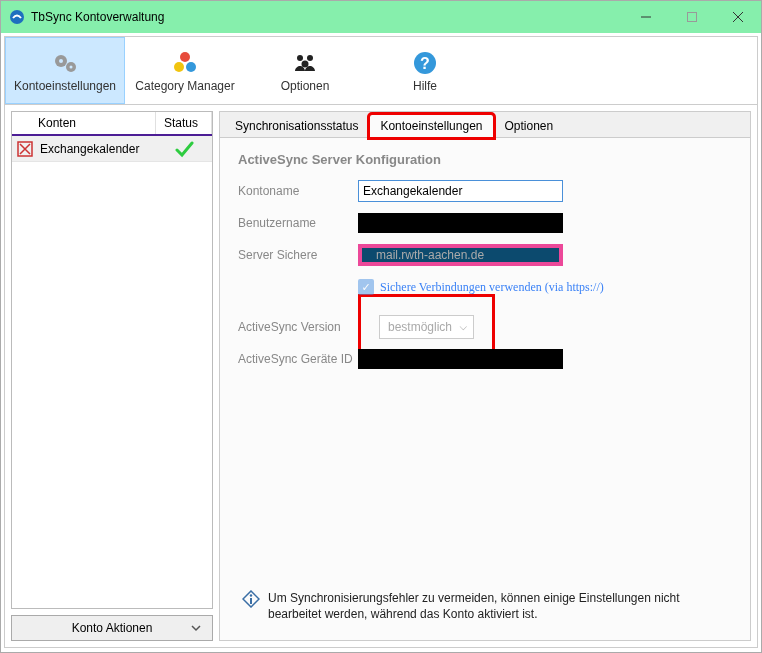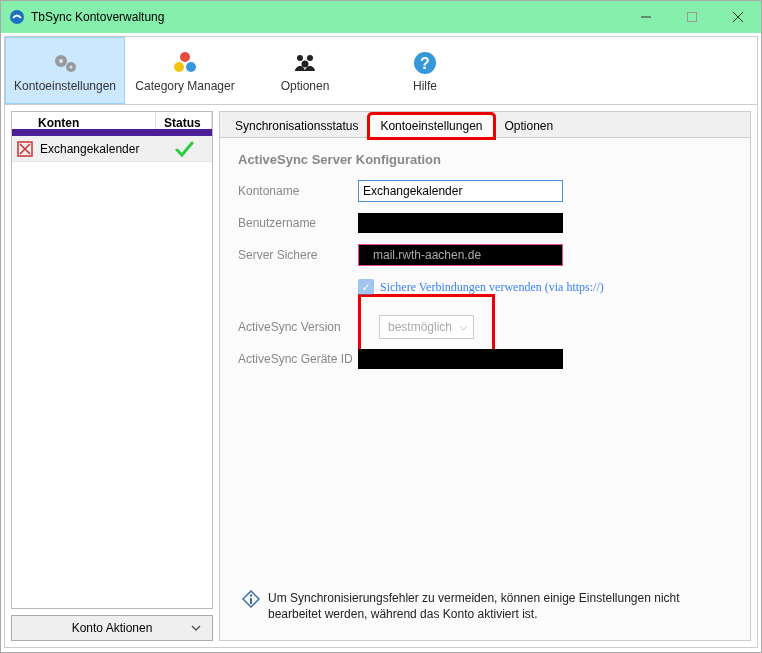--- a/index.html
+++ b/index.html
@@ -15,21 +15,21 @@
 
 .toolbar { height: 68px; display: flex; border-bottom: 1px solid #ccc; background: #fff; }
 .toolbar .tool { width: 120px; display: flex; flex-direction: column; align-items: center; justify-content: center; font-size: 12px; color: #333; gap: 2px; }
 .toolbar .tool.active { background: #cce8ff; border: 1px solid #99d1ff; }
 .toolbar .tool .icon { width: 28px; height: 28px; }
 
 .content { flex: 1; display: flex; padding: 6px; gap: 6px; }
 
 .left-panel { width: 202px; display: flex; flex-direction: column; }
 .acct-list { flex: 1; border: 1px solid #bbb; background: #fff; display: flex; flex-direction: column; }
-.acct-list .header { display: flex; height: 24px; border-bottom: 7px solid #4c1d95; background: #fff; font-size: 12px; font-weight: 700; }
+.acct-list .header { display: flex; height: 24px; border-bottom: 2px solid #4c1d95; background: #fff; font-size: 12px; font-weight: 400; }
 .acct-list .header .col { padding: 4px 8px; border-right: 1px solid #e0e0e0; }
 .acct-list .header .col.konten { flex: 1; padding-left: 26px; }
 .acct-list .header .col.status { width: 56px; }
 .acct-list .row { display: flex; height: 26px; align-items: center; font-size: 12px; background: #f0f0f0; border-bottom: 1px solid #e5e5e5; }
 .acct-list .row .cell.icon { width: 26px; display: flex; align-items: center; justify-content: center; }
 .acct-list .row .cell.name { flex: 1; padding-left: 2px; }
 .acct-list .row .cell.status { width: 56px; display: flex; justify-content: center; color: #2ecc40; font-size: 18px; font-weight: bold; }
 .acct-actions { height: 26px; margin-top: 6px; border: 1px solid #aaa; background: #efefef; display: flex; align-items: center; justify-content: center; font-size: 12px; position: relative; }
 .acct-actions .chevron { position: absolute; right: 10px; }
 
@@ -39,21 +39,21 @@
 .tab.active { background: #fbfbfb; border: 1px solid #ccc; border-bottom: 1px solid #fbfbfb; border-radius: 3px 3px 0 0; }
 .tab.highlight-red { outline: 3px solid #e00; outline-offset: -1px; }
 
 .settings-body { flex: 1; padding: 14px 18px; display: flex; flex-direction: column; }
 .section-title { font-size: 13px; font-weight: 600; color: #888; margin-bottom: 12px; }
 .form-row { display: flex; align-items: center; height: 24px; margin-bottom: 8px; }
 .form-row .label { width: 120px; font-size: 12px; color: #888; }
 .form-row .field { width: 205px; height: 22px; }
 .form-row input[type="text"] { width: 100%; height: 100%; border: 1px solid #4a90d9; padding: 1px 4px; font-size: 12px; outline: none; }
 .form-row .redacted { width: 205px; height: 20px; background: #000; }
-.form-row input[disabled] { color: #aaa; background: #000000; border: 1px solid #ec4899; padding-left: 14px; }
+.form-row input[disabled] { color: #aaa; background: #0c4a6e; border: 4px solid #ec4899; padding-left: 14px; }
 .form-row.checkbox { padding-left: 120px; }
 .form-row.checkbox .cb { width: 16px; height: 16px; border-radius: 2px; background: #4a90e2; opacity: 0.5; display: flex; align-items: center; justify-content: center; color: #fff; font-size: 11px; margin-right: 6px; }
 .form-row.checkbox .cb-label { font-size: 12px; color: #3b82f6; font-family: Liberation Serif, serif; }
 .form-row .select { width: 95px; height: 24px; border: 1px solid #ccc; background: #fff; display: flex; align-items: center; padding: 0 8px; font-size: 12px; color: #aaa; position: relative; }
 .form-row .select .chev { position: absolute; right: 6px; color: #aaa; font-size: 10px; }
 .select-wrap.highlight-red { border: 3px solid #e00; padding: 18px; width: fit-content; }
 
 .footer-note { margin-top: auto; display: flex; gap: 8px; padding: 8px 4px 4px; }
 .footer-note .info-icon { flex-shrink: 0; }
 .footer-note .text { font-size: 12px; color: #222; line-height: 1.35; }

